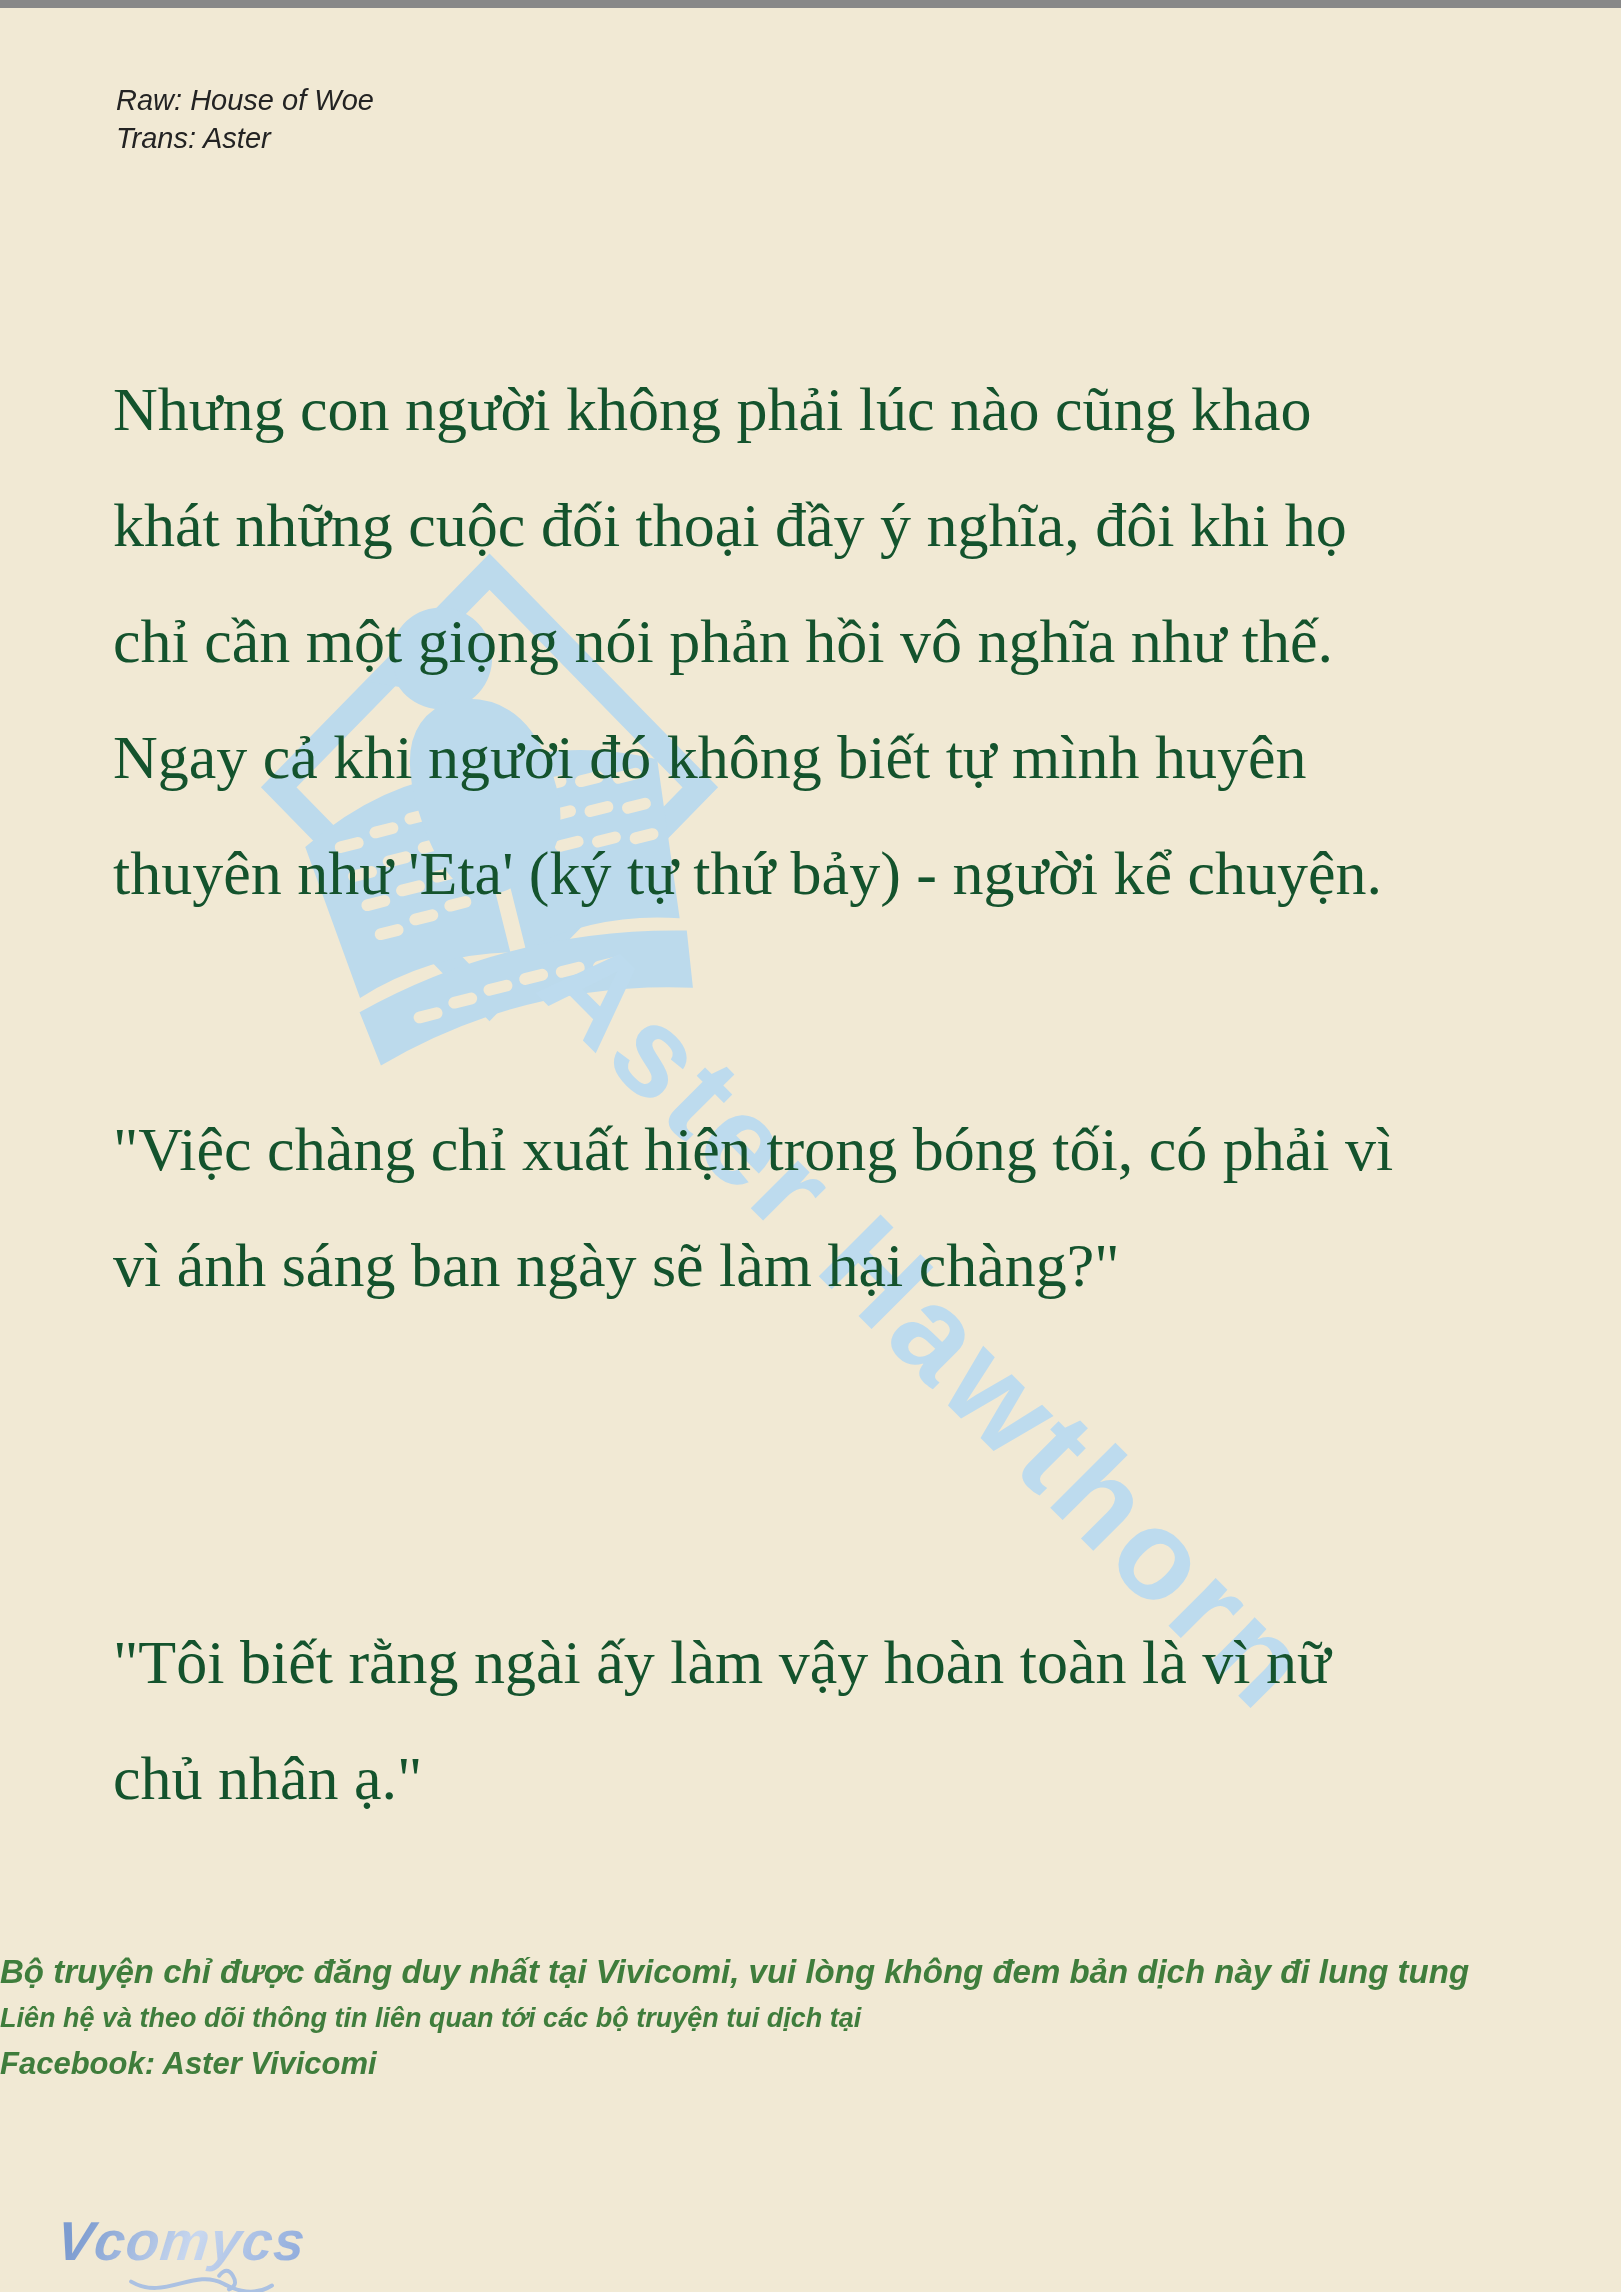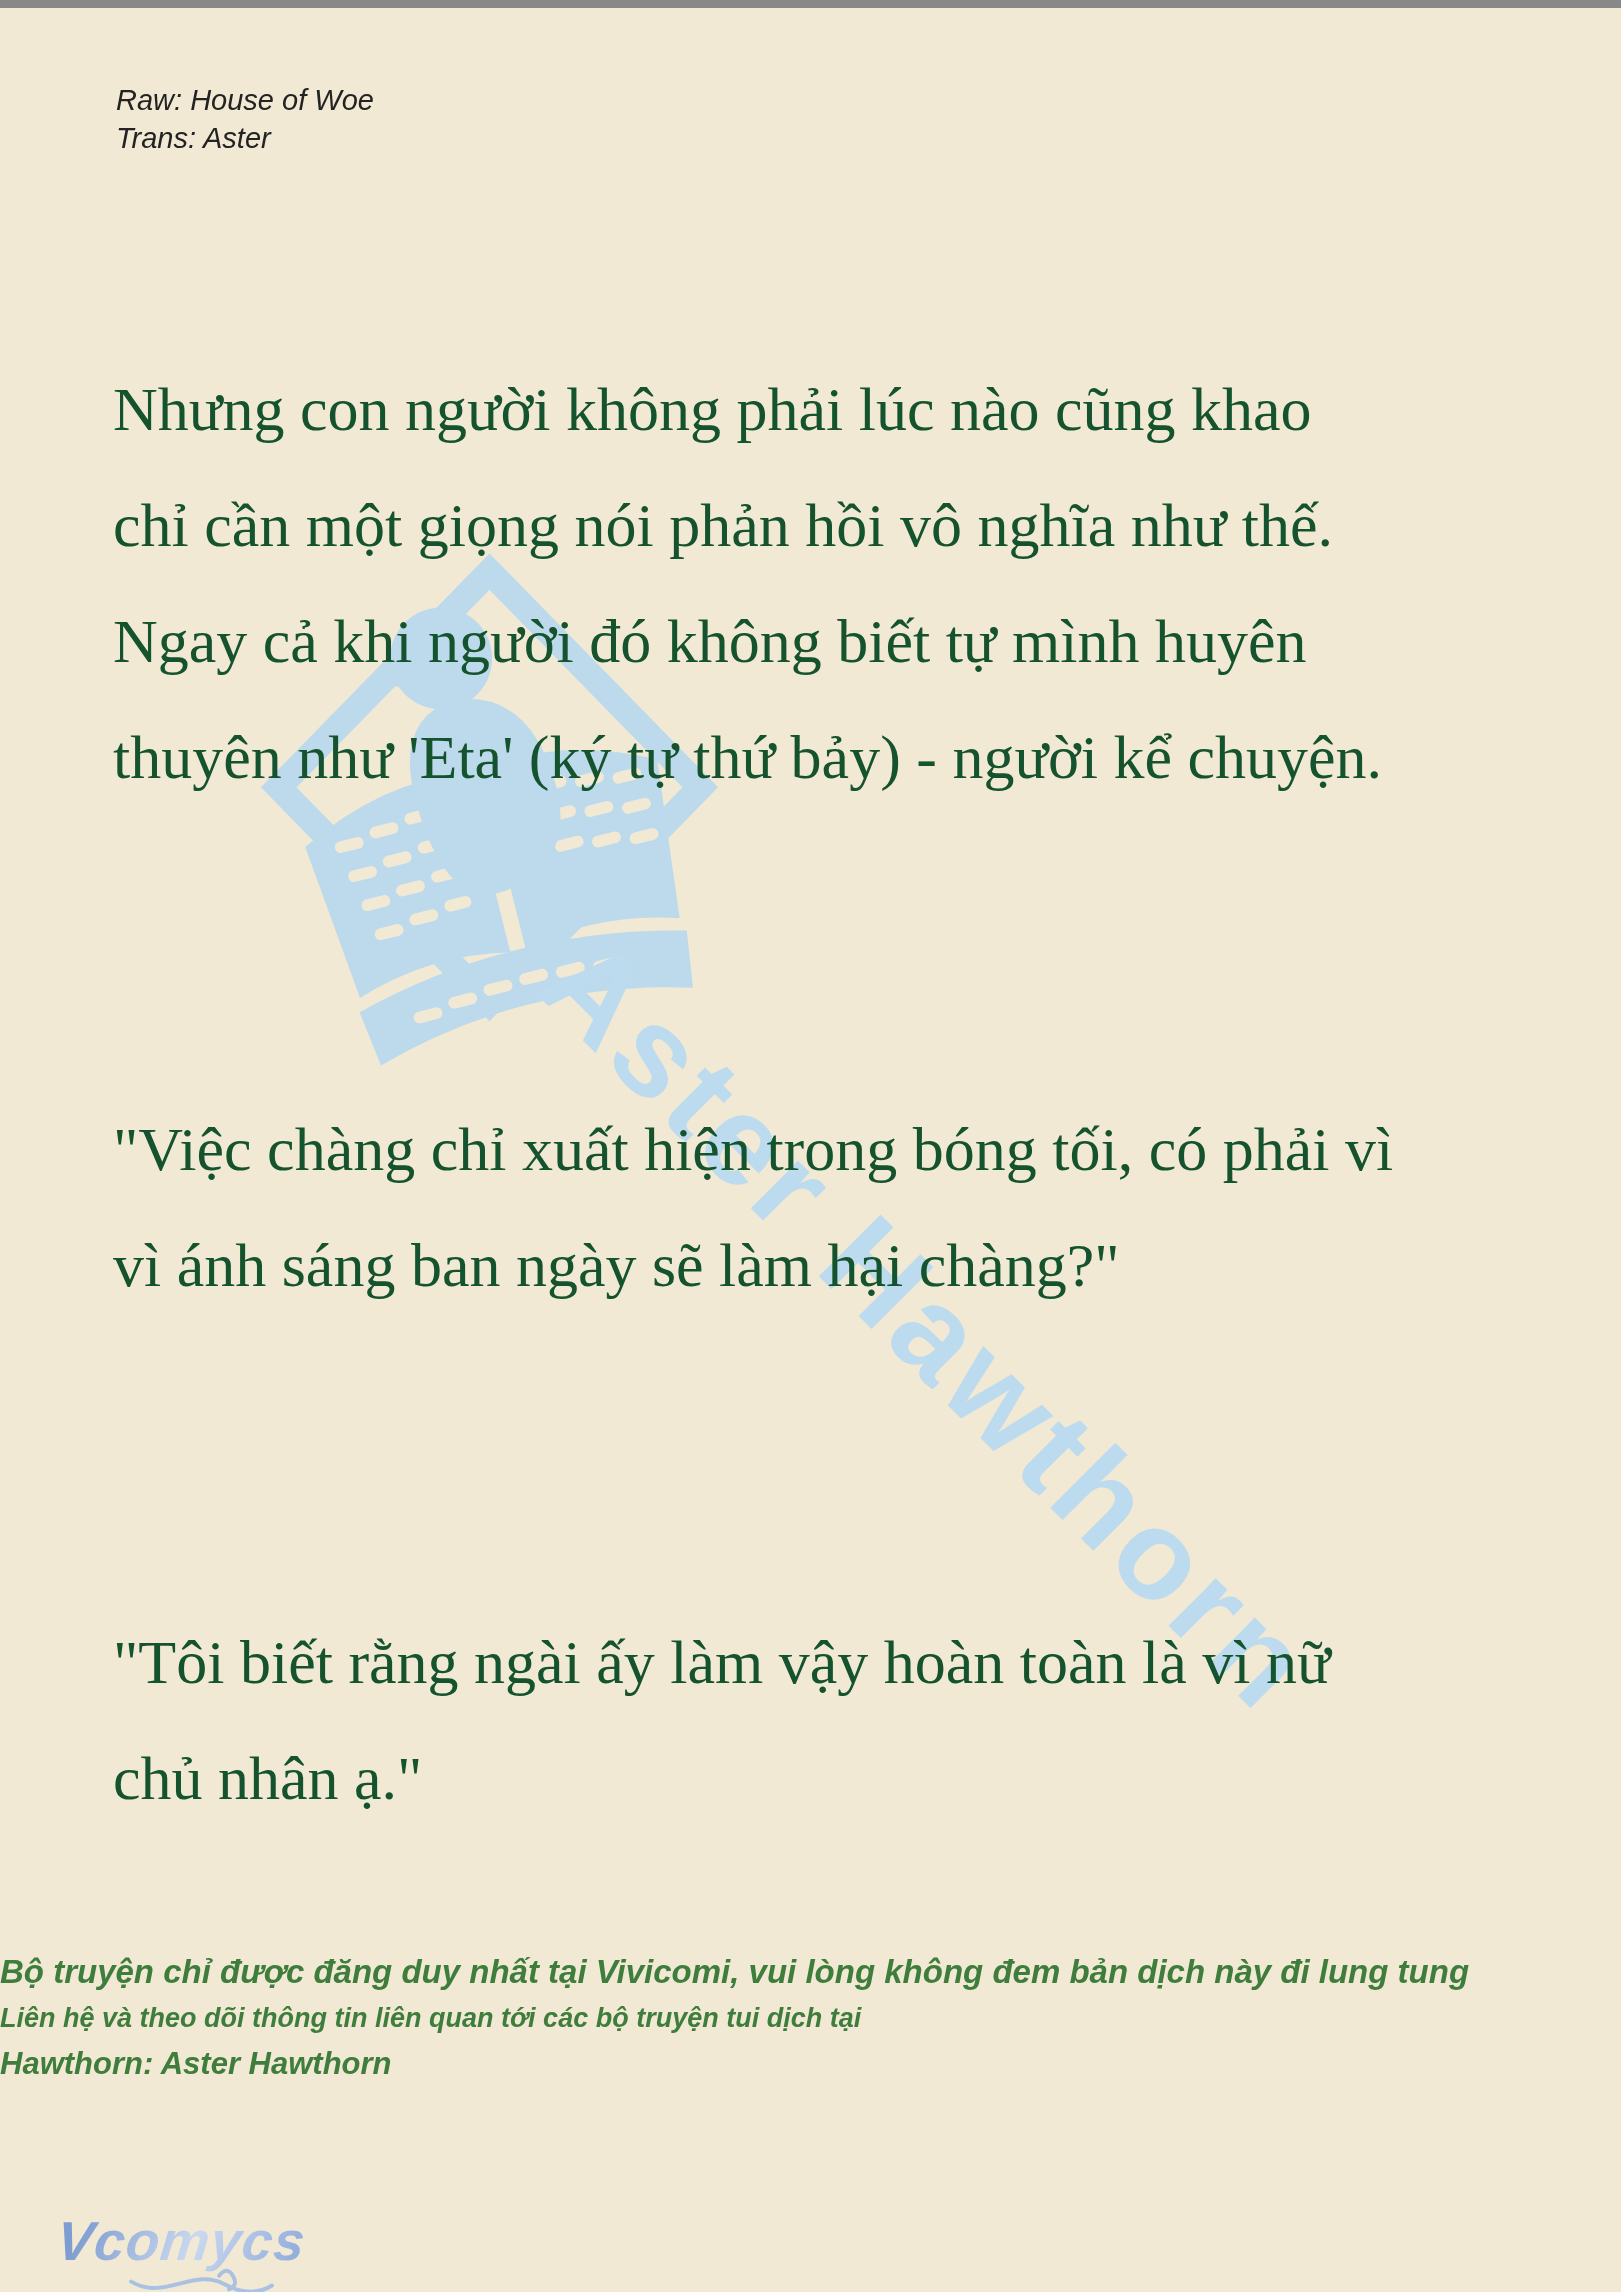--- a/index.html
+++ b/index.html
@@ -139,39 +139,40 @@
         <path d="M206 142 l-26 16 l28 12 z"></path>
         <path d="M258 196 q74 8 80 100 q6 92 -78 102 q-58 6 -64 -100 q-6 -96 62 -102 Z"></path>
       </g>
     </g>
   </svg>
 
   <div class="wm-text">Aster Hawthorn</div>
 
   <div class="para p1">
     <div class="bodyline">Nhưng con người không phải lúc nào cũng khao</div>
+    <div class="bodyline">khát những cuộc đối thoại đầy ý nghĩa, đôi khi họ</div>
     <div class="bodyline">chỉ cần một giọng nói phản hồi vô nghĩa như thế.</div>
     <div class="bodyline">Ngay cả khi người đó không biết tự mình huyên</div>
     <div class="bodyline">thuyên như 'Eta' (ký tự thứ bảy) - người kể chuyện.</div>
   </div>
 
   <div class="para p2">
     <div class="bodyline">"Việc chàng chỉ xuất hiện trong bóng tối, có phải vì</div>
     <div class="bodyline">vì ánh sáng ban ngày sẽ làm hại chàng?"</div>
   </div>
 
   <div class="para p3">
     <div class="bodyline">"Tôi biết rằng ngài ấy làm vậy hoàn toàn là vì nữ</div>
     <div class="bodyline">chủ nhân ạ."</div>
   </div>
 
   <div class="footer">
     <div class="fline1">Bộ truyện chỉ được đăng duy nhất tại Vivicomi, vui lòng không đem bản dịch này đi lung tung</div>
     <div class="fline2">Liên hệ và theo dõi thông tin liên quan tới các bộ truyện tui dịch tại</div>
-    <div class="fline3">Hawthorn: Aster Hawthorn</div>
+    <div class="fline3">Facebook: Aster Vivicomi</div>
   </div>
 
   <div class="site-logo">Vcomycs</div>
   <svg class="site-logo-flourish" width="157" height="45" viewBox="0 0 160 46" aria-hidden="true">
     <path d="M6 20 C 40 40, 70 6, 100 22 C 118 32, 134 34, 150 24 M96 14 q8 -10 14 0 q6 10 -4 14" fill="none" stroke="#abc1e2" stroke-width="4" stroke-linecap="round"></path>
   </svg>
 
 </div>
 
 

